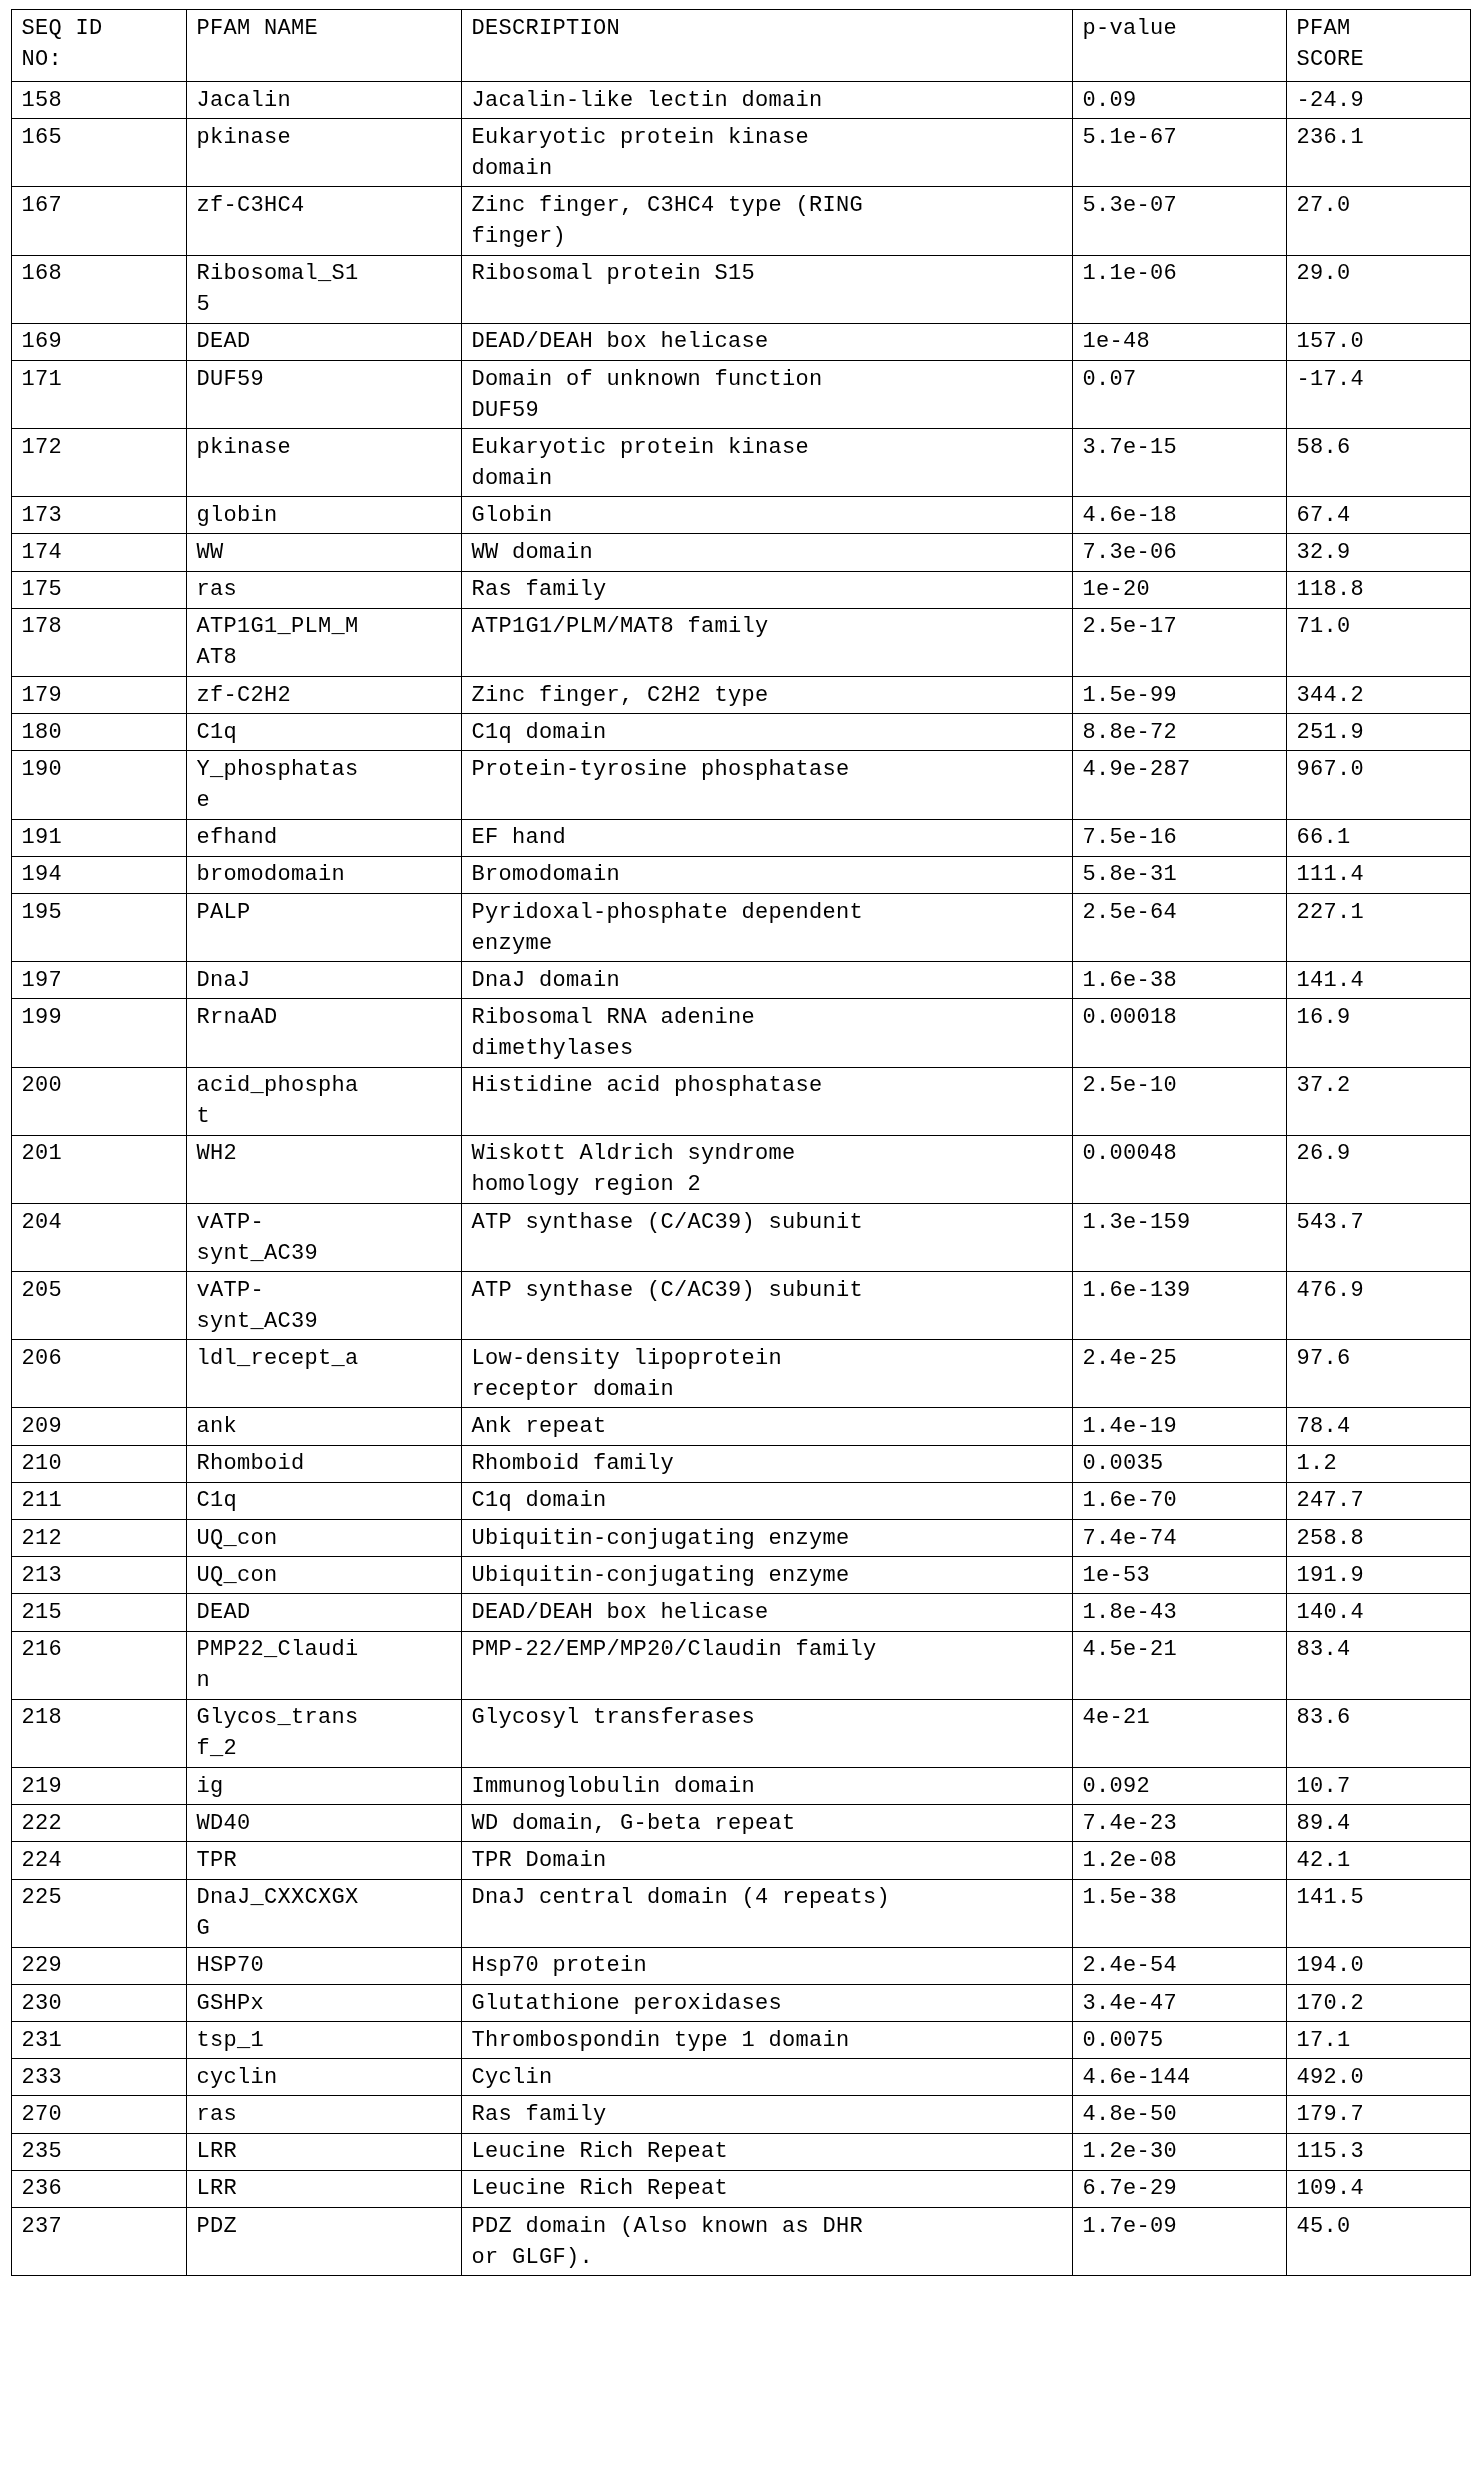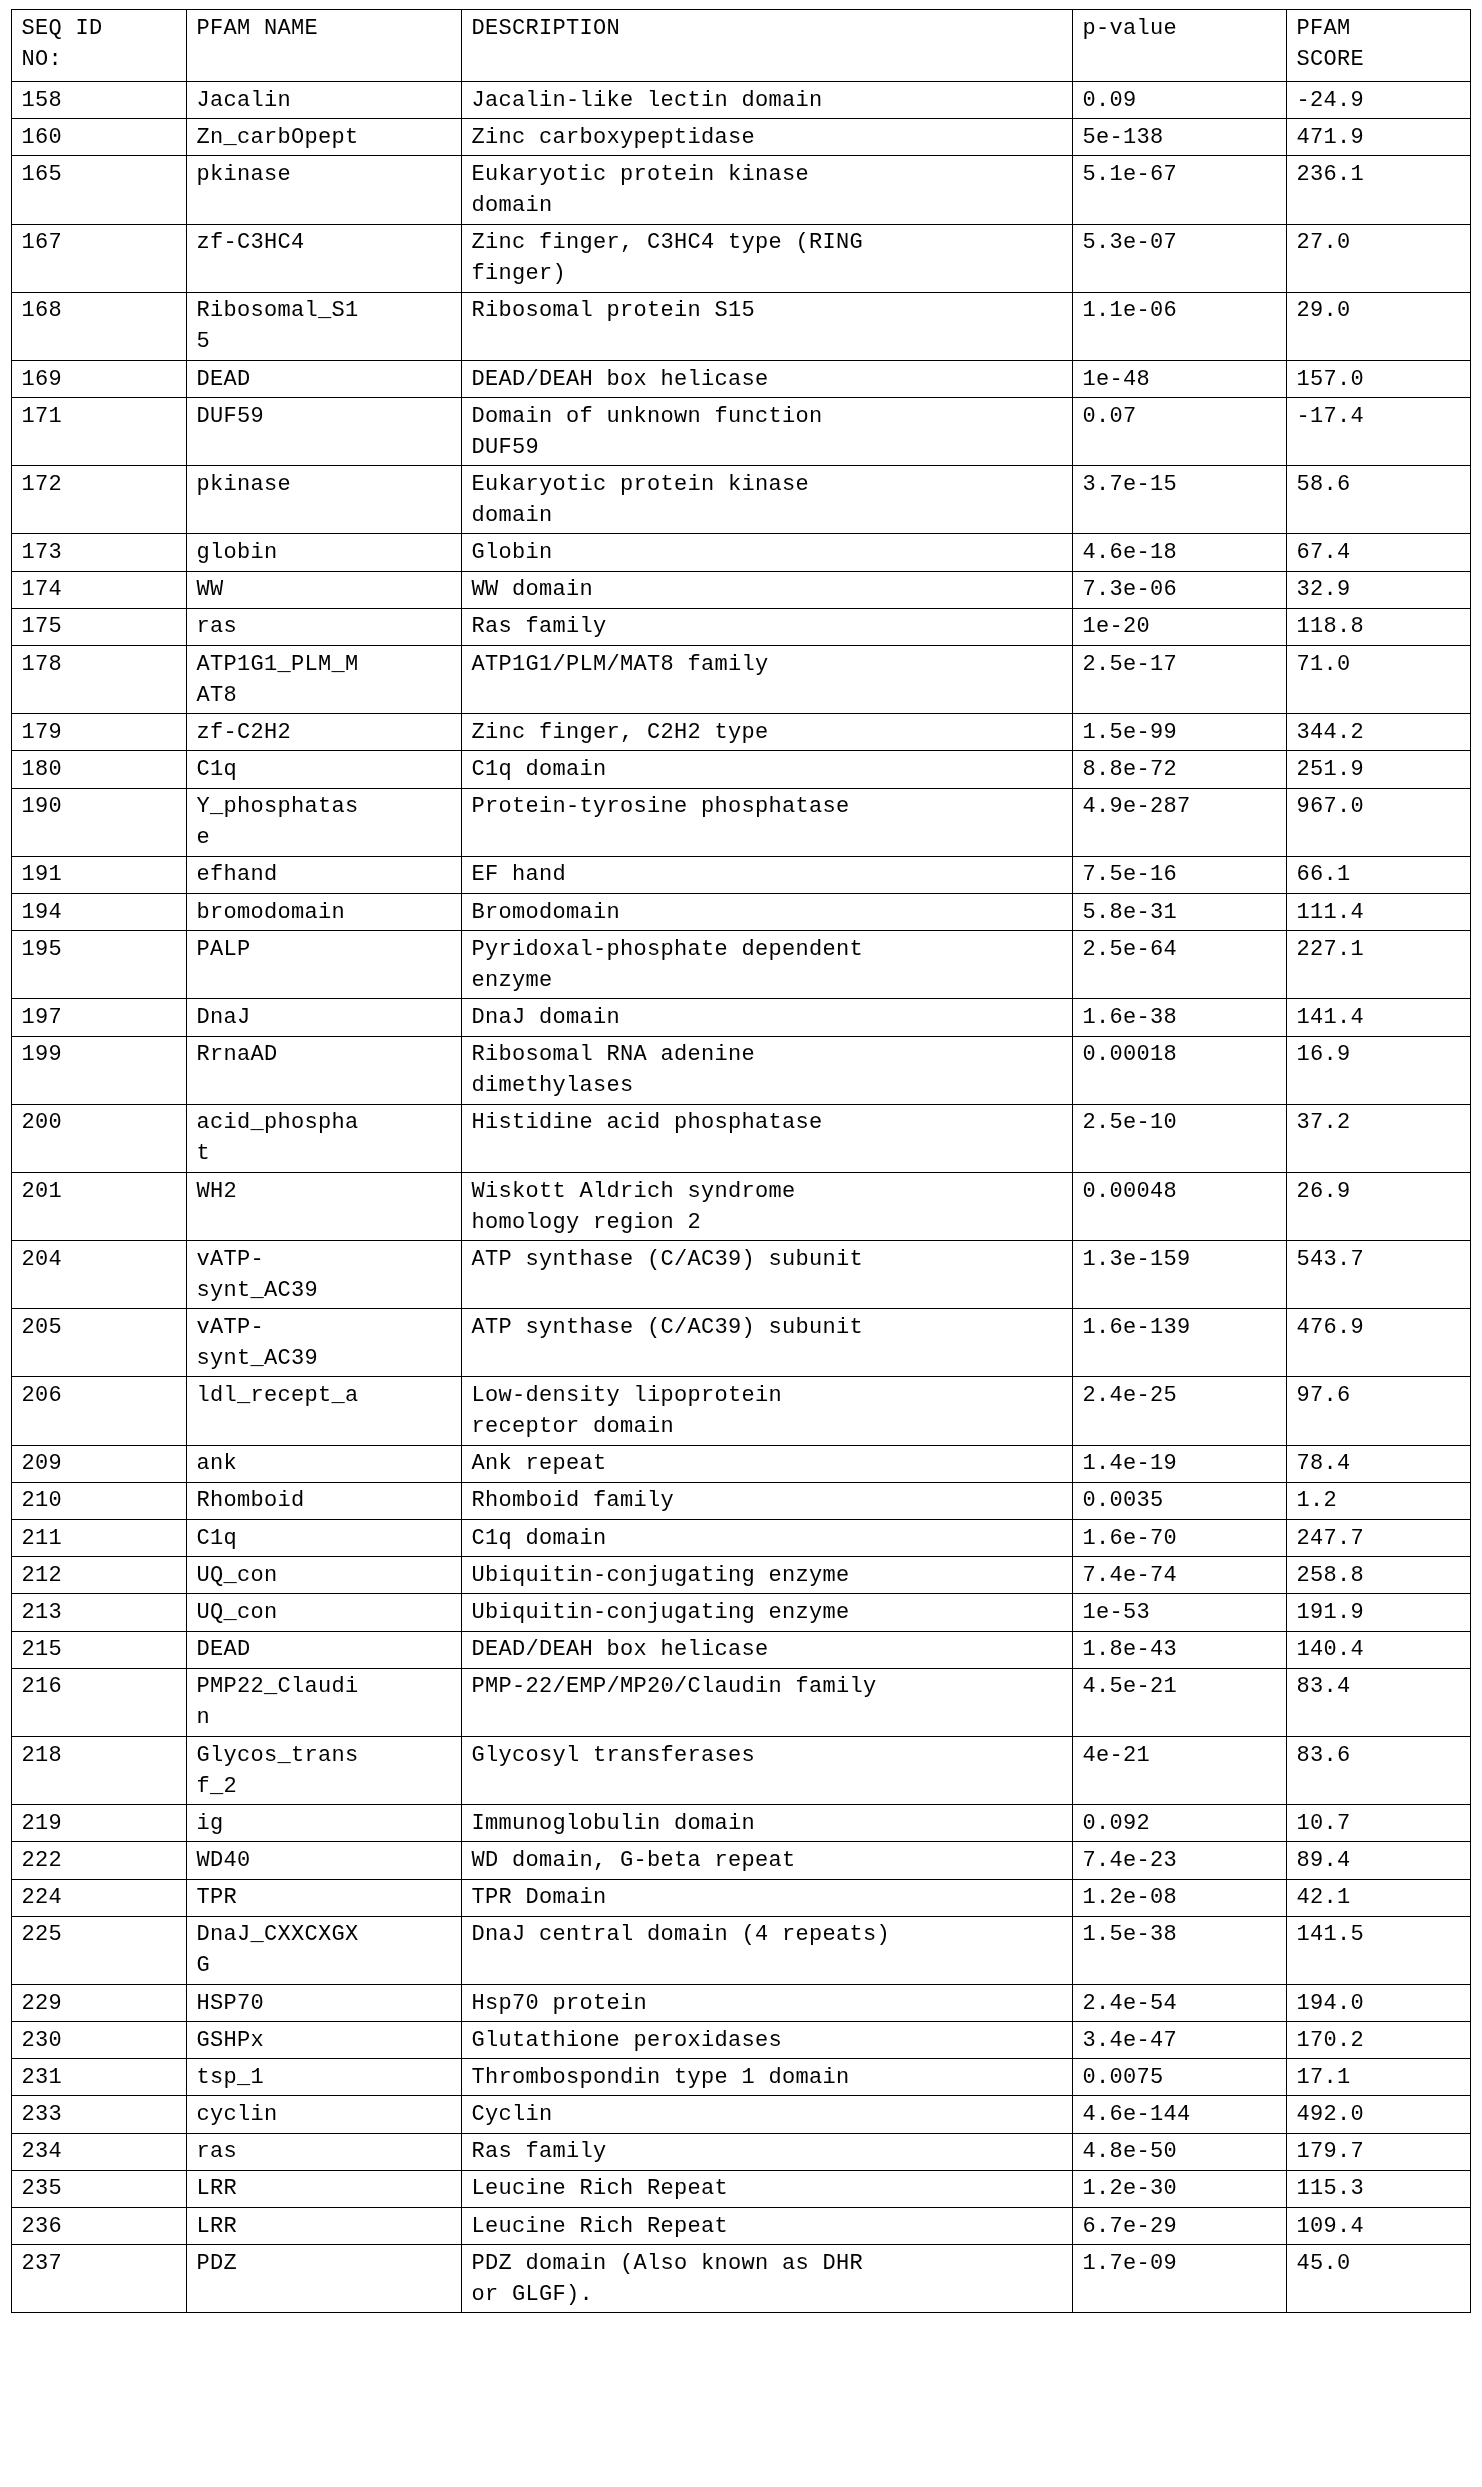--- a/index.html
+++ b/index.html
@@ -77,27 +77,20 @@
     </thead>
     <tbody id="pfam-body">
         <tr>
           <td>158</td>
           <td>Jacalin</td>
           <td>Jacalin-like lectin domain</td>
           <td>0.09</td>
           <td>-24.9</td>
         </tr>
         <tr>
-          <td>160</td>
-          <td>Zn_carbOpept</td>
-          <td>Zinc carboxypeptidase</td>
-          <td>5e-138</td>
-          <td>471.9</td>
-        </tr>
-        <tr>
           <td class="pad-1">165</td>
           <td class="pad-1">pkinase</td>
           <td class="pad-1">Eukaryotic protein kinase
 domain</td>
           <td class="pad-1">5.1e-67</td>
           <td class="pad-1">236.1</td>
         </tr>
         <tr>
           <td class="pad-1">167</td>
           <td class="pad-1">zf-C3HC4</td>
@@ -374,21 +367,21 @@
           <td>17.1</td>
         </tr>
         <tr>
           <td>233</td>
           <td>cyclin</td>
           <td>Cyclin</td>
           <td>4.6e-144</td>
           <td>492.0</td>
         </tr>
         <tr>
-          <td>234</td>
+          <td>270</td>
           <td>ras</td>
           <td>Ras family</td>
           <td>4.8e-50</td>
           <td>179.7</td>
         </tr>
         <tr>
           <td>235</td>
           <td>LRR</td>
           <td>Leucine Rich Repeat</td>
           <td>1.2e-30</td>

